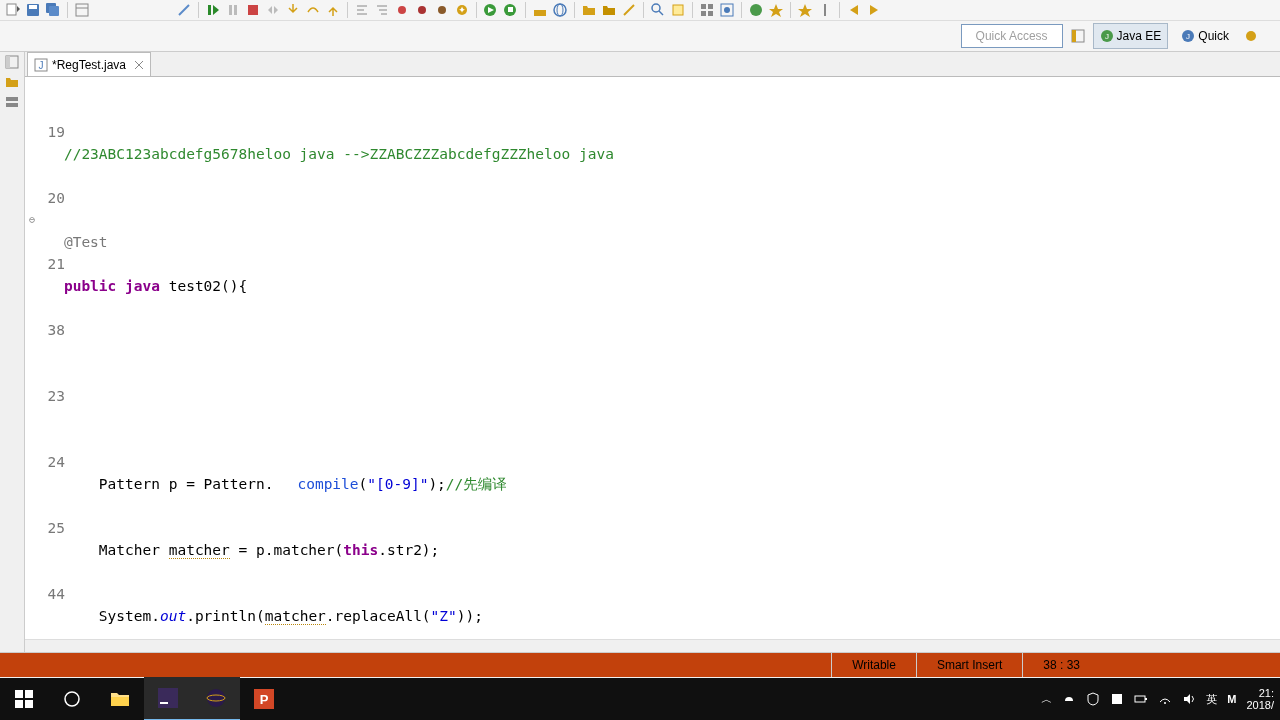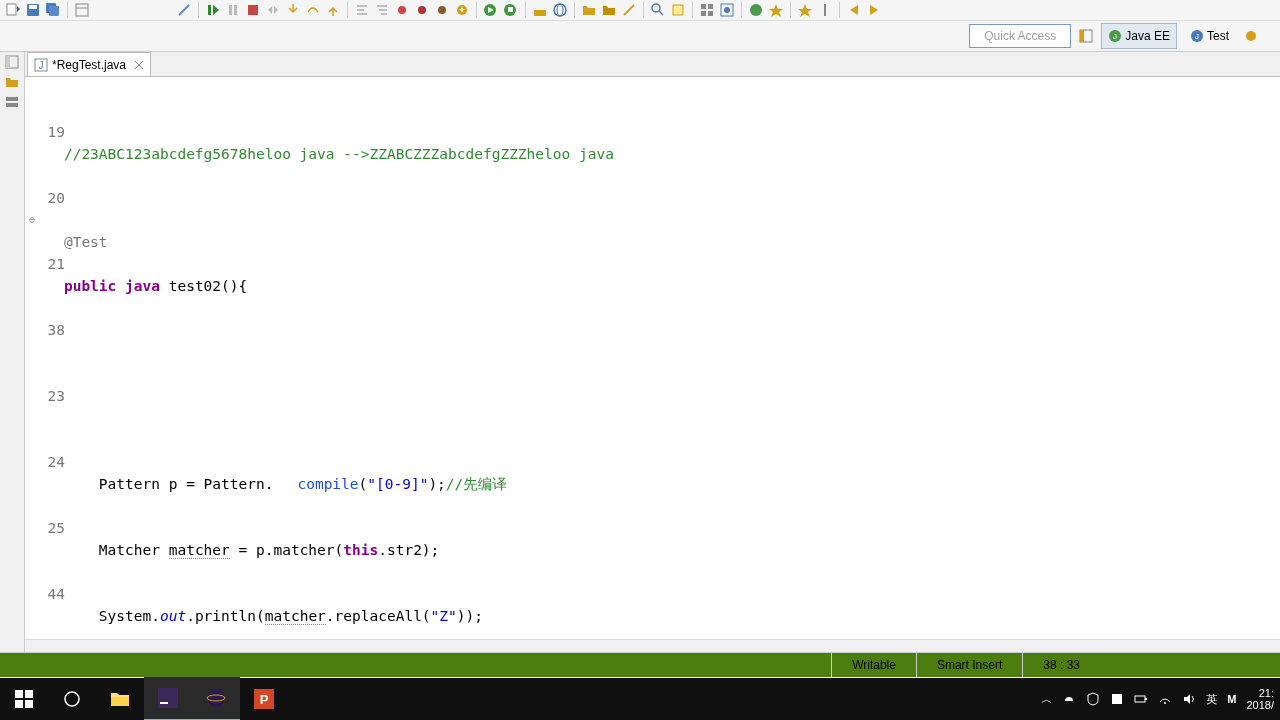--- a/index.html
+++ b/index.html
@@ -27,21 +27,21 @@
   .fold{width:14px;background:#fff;color:#888;font-size:10px;text-align:center;}
   .txt{padding-left:4px;color:#000;}
   .kw{color:#8b008b;font-weight:bold;}
   .str{color:#0000d6;}
   .comment{color:#2f892f;}
   .static{color:#0000d6;font-style:italic;}
   .ann{color:#787878;}
   .ital{color:#1d4ed8;margin-left:24px;}
   .warn{border-bottom:1px dotted #b8860b;}
   .hscroll{height:12px;background:#f0f0f0;border-top:1px solid #ddd;}
-  .status{height:24px;background:#4d7c0f;border-top:1px solid #ccc;display:flex;align-items:center;font-size:12px;}
+  .status{height:24px;background:#c2410c;border-top:1px solid #ccc;display:flex;align-items:center;font-size:12px;}
   .status .cell{padding:0 20px;border-left:1px solid #ccc;height:100%;display:flex;align-items:center;}
   .status .fill{flex:1;}
   .taskbar{position:absolute;bottom:0;left:0;right:0;height:42px;background:#101010;display:flex;align-items:center;}
   .taskbar .tbtn{width:48px;height:42px;display:flex;align-items:center;justify-content:center;}
   .taskbar .tbtn.active{background:#2a2a2a;border-bottom:2px solid #76b9ed;}
   .tray{margin-left:auto;display:flex;align-items:center;gap:10px;padding-right:6px;color:#fff;font-size:11px;}
   .tray .clock{text-align:right;line-height:12px;}
   .marker-col{width:6px;position:relative;}
 </style>
 </head>
@@ -197,21 +197,21 @@
         <circle cx="7" cy="7" r="6" fill="#4a9a4a"></circle>
         <text x="7" y="10" font-size="8" text-anchor="middle" fill="#fff">J</text>
       </svg>
     <span>Java EE</span>
   </div>
   <div class="persp">
     <svg viewBox="0 0 14 14">
         <circle cx="7" cy="7" r="6" fill="#4a7ab8"></circle>
         <text x="7" y="10" font-size="8" text-anchor="middle" fill="#fff">J</text>
       </svg>
-    <span>Test</span>
+    <span>Quick</span>
   </div>
   <span class="tb-item"><svg viewBox="0 0 16 16">
         <circle cx="8" cy="8" r="5" fill="#d4a017"></circle>
       </svg></span>
 </div>
 
 <div class="main">
   <div class="leftbar">
     <span class="mini"><svg viewBox="0 0 16 16">
           <rect x="2" y="2" width="12" height="12" fill="none" stroke="#888"></rect>

